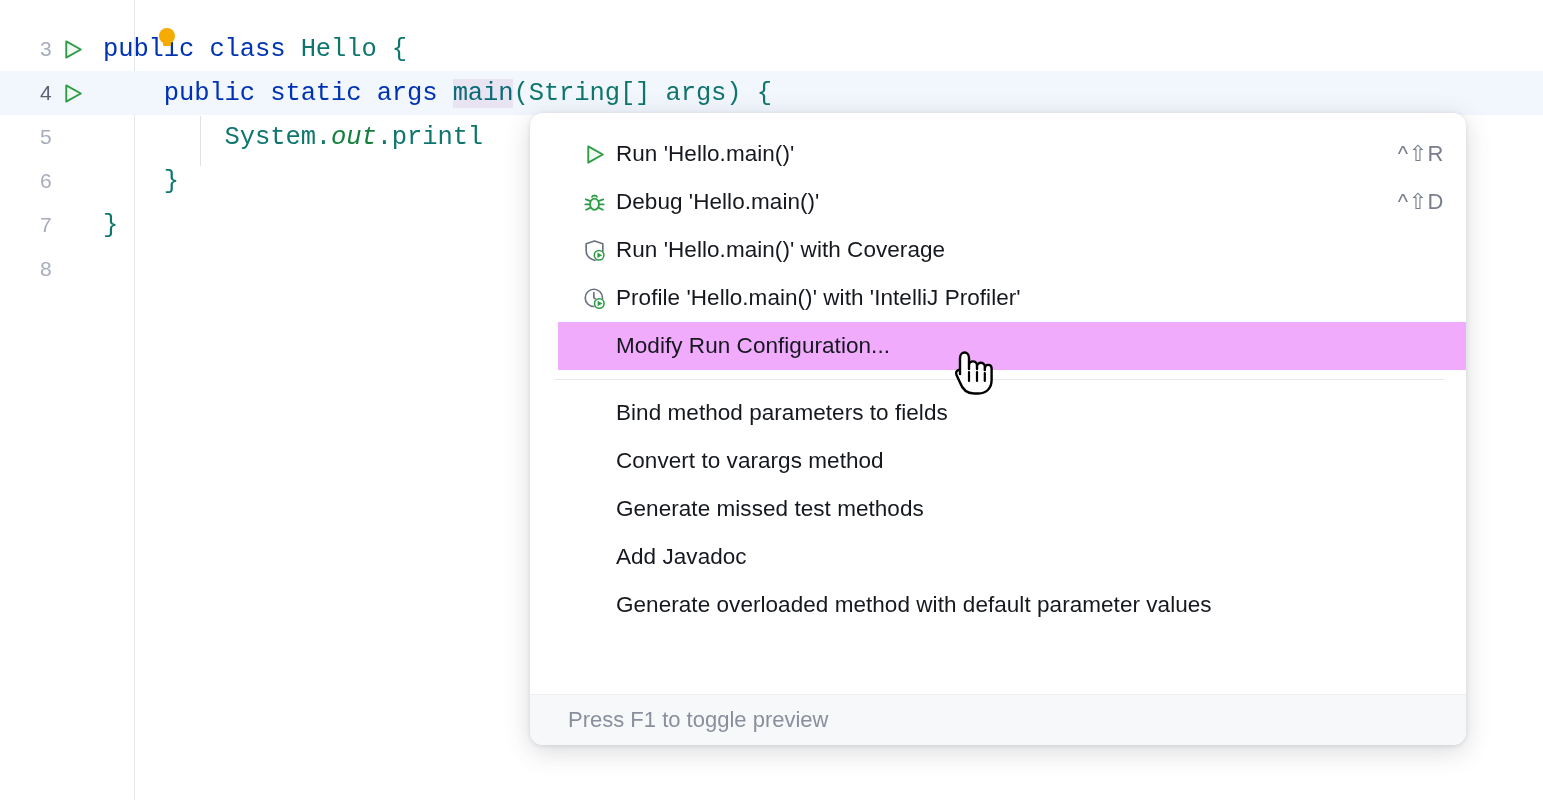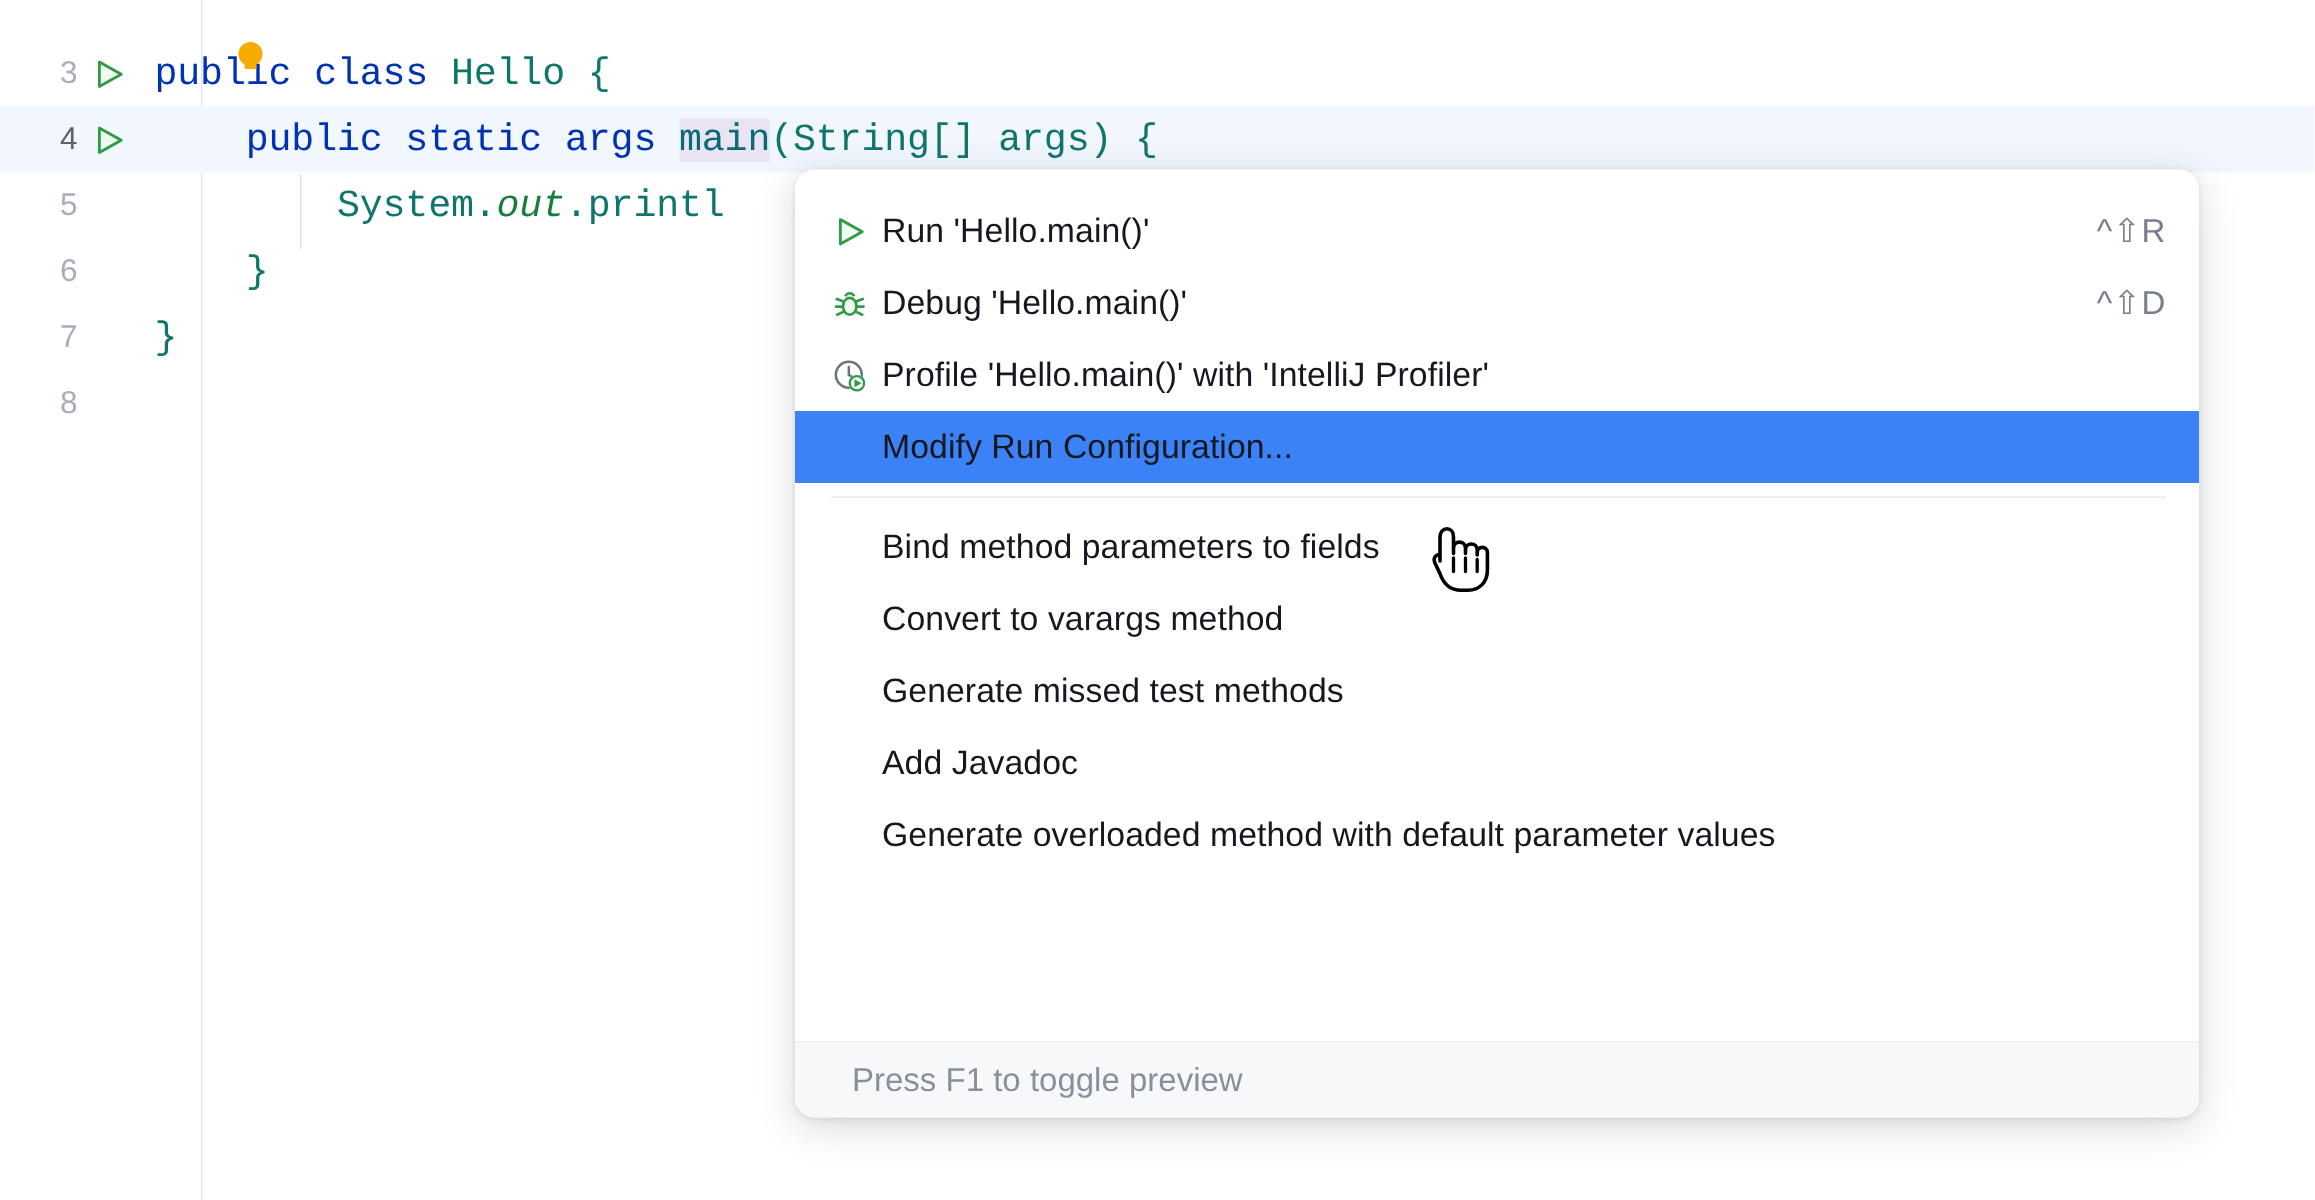--- a/index.html
+++ b/index.html
@@ -112,22 +112,23 @@
     flex: 1 1 auto;
     padding-top: 17px;
   }
 
   .mi {
     position: relative;
     height: 48px;
     display: flex;
     align-items: center;
     padding: 0 22px 0 24px;
-  }
-  .mi.selected { background: #3b82f6; }
+    margin-left: 28px;
+  }
+  .mi.selected { background: #f0abfc; }
 
   .mi-icon {
     width: 34px;
     min-width: 34px;
     display: flex;
     align-items: center;
     justify-content: flex-start;
   }
 
   .mi-label {
@@ -245,20 +246,31 @@
         <div class="mi">
           <span class="mi-icon">
             <svg viewBox="0 0 24 24" width="25" height="25">
               <path d="M9.2 7.2 a3 3 0 0 1 5.6 0" fill="none" stroke="#2e9c47" stroke-width="1.7"></path>
               <ellipse cx="12" cy="13.6" rx="4.3" ry="5.4" fill="#f1faf2" stroke="#2e9c47" stroke-width="1.7"></ellipse>
               <path d="M7.7 10.4 L3.6 9 M7.4 13.8 L3.2 13.8 M7.8 17.2 L4 19 M16.3 10.4 L20.4 9 M16.6 13.8 L20.8 13.8 M16.2 17.2 L20 19" stroke="#2e9c47" stroke-width="1.7" stroke-linecap="round"></path>
             </svg>
           </span>
           <span class="mi-label">Debug 'Hello.main()'</span>
           <span class="mi-shortcut">^⇧D</span>
+        </div>
+        <div class="mi">
+          <span class="mi-icon">
+            <svg viewBox="0 0 24 24" width="25" height="25">
+              <path d="M12 2.8 L20 5.6 L20 12.2 C20 16.8 16.6 20 12 21.4 C7.4 20 4 16.8 4 12.2 L4 5.6 Z" fill="none" stroke="#6b7280" stroke-width="1.6" stroke-linejoin="round"></path>
+              <circle cx="16.4" cy="16.6" r="5.3" fill="#ffffff"></circle>
+              <circle cx="16.4" cy="16.6" r="4.6" fill="none" stroke="#2e9c47" stroke-width="1.5"></circle>
+              <path d="M14.8 14 L19.4 16.6 L14.8 19.2 Z" fill="#2e9c47"></path>
+            </svg>
+          </span>
+          <span class="mi-label">Run 'Hello.main()' with Coverage</span>
         </div>
         <div class="mi">
           <span class="mi-icon">
             <svg viewBox="0 0 24 24" width="25" height="25">
               <circle cx="11.4" cy="11.4" r="8.3" fill="none" stroke="#6b7280" stroke-width="1.6"></circle>
               <path d="M11.4 6.4 L11.4 11.4 L14.6 13.6" fill="none" stroke="#6b7280" stroke-width="1.6" stroke-linecap="round"></path>
               <circle cx="16.6" cy="16.8" r="5.4" fill="#ffffff"></circle>
               <circle cx="16.6" cy="16.8" r="4.6" fill="none" stroke="#2e9c47" stroke-width="1.5"></circle>
               <path d="M15 14.2 L19.6 16.8 L15 19.4 Z" fill="#2e9c47"></path>
             </svg>

